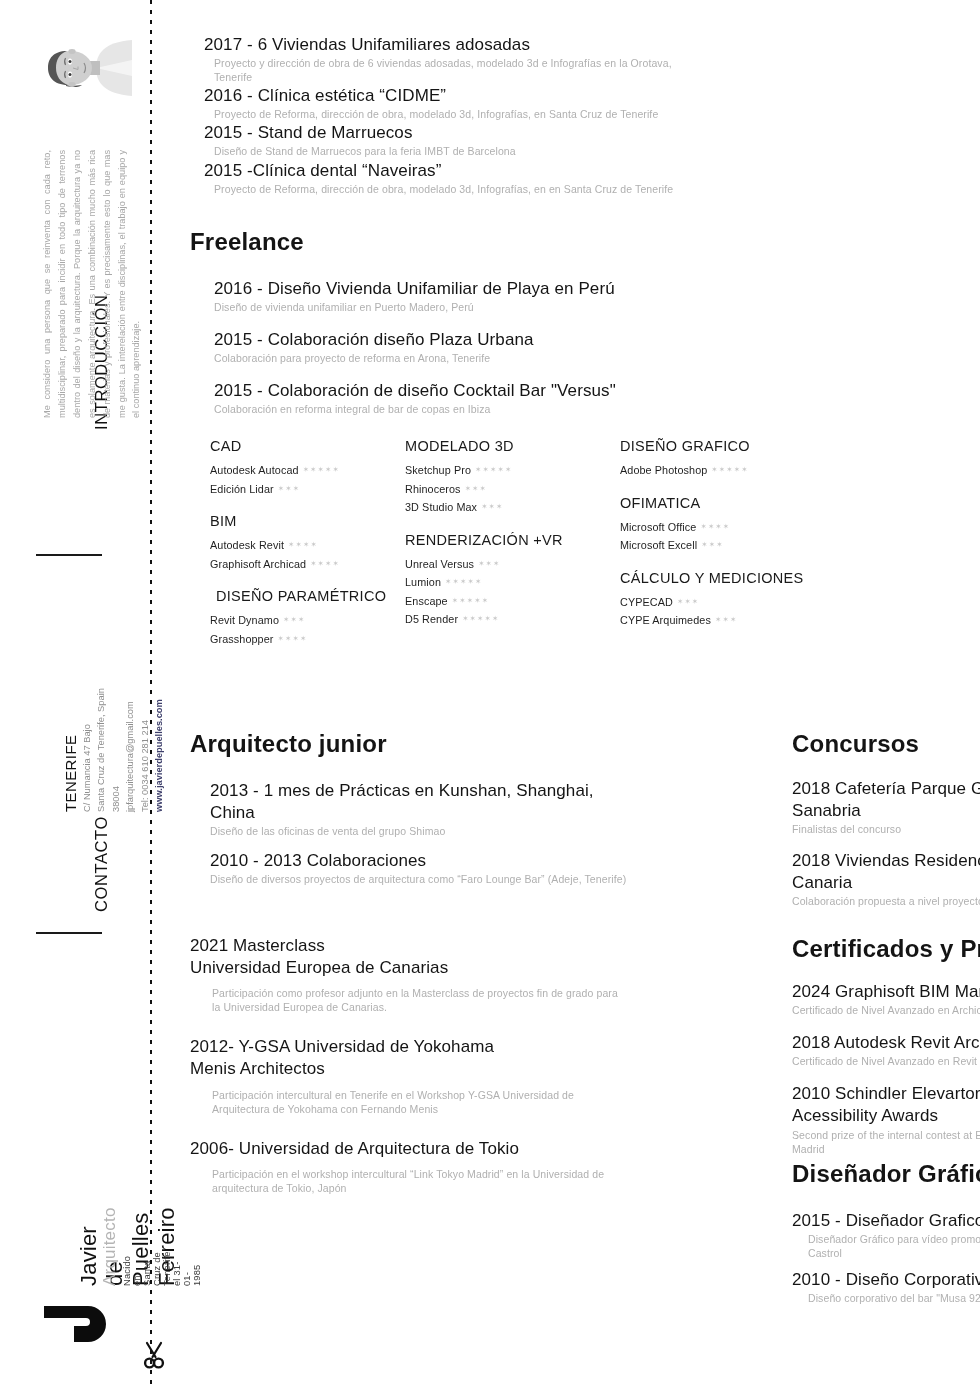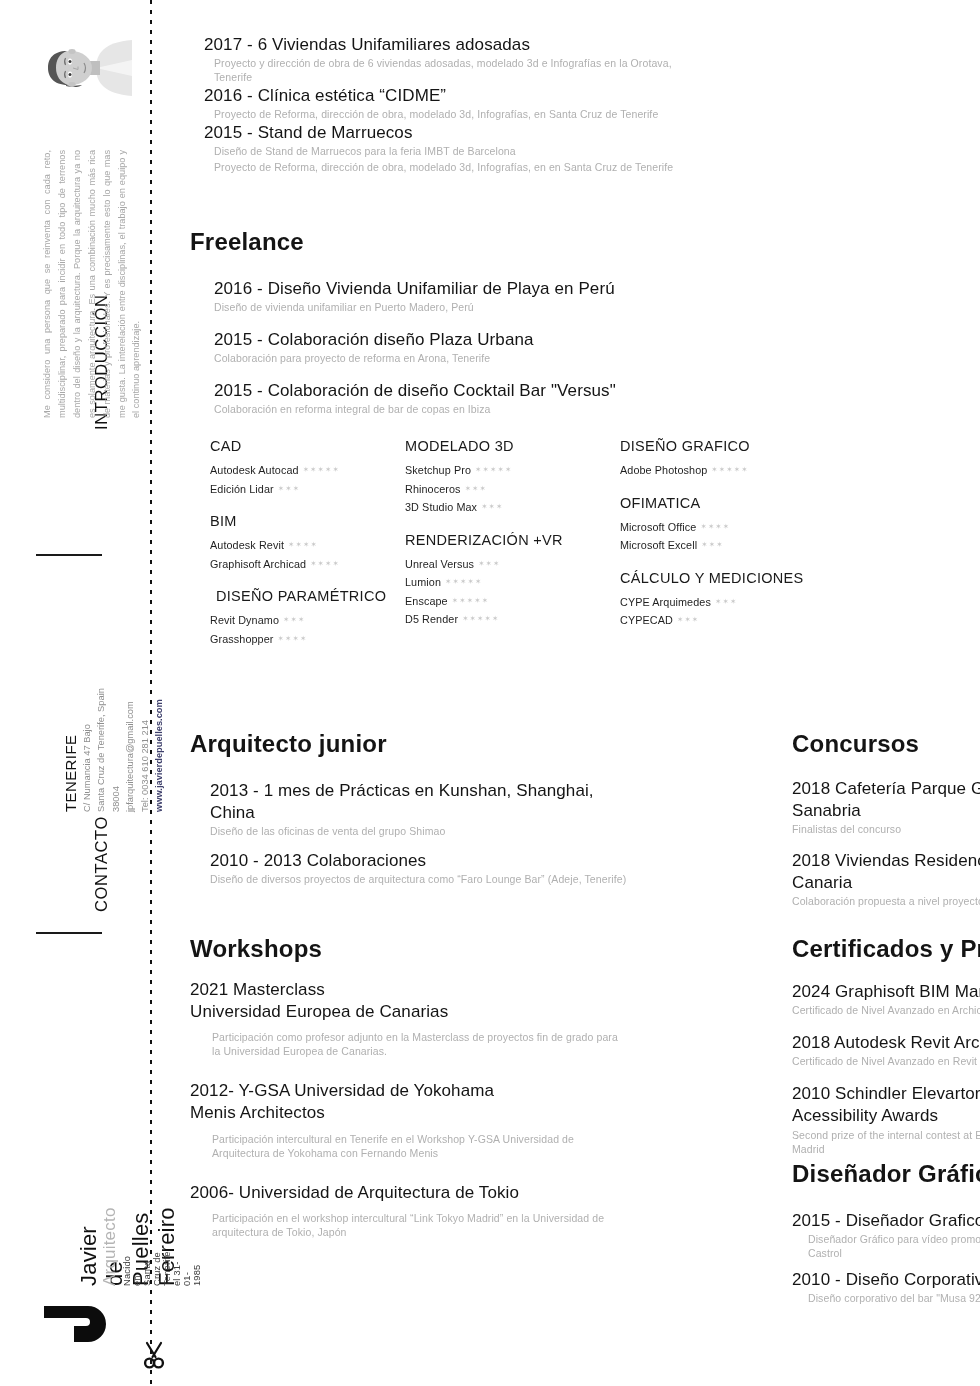--- a/index.html
+++ b/index.html
@@ -228,20 +228,21 @@
       </div>
       <div class="ent">
         <div class="ent-title">2016 - Clínica estética “CIDME”</div>
         <div class="ent-desc">Proyecto de Reforma, dirección de obra, modelado 3d, Infografías, en Santa Cruz de Tenerife</div>
       </div>
       <div class="ent">
         <div class="ent-title">2015 - Stand de Marruecos</div>
         <div class="ent-desc">Diseño de Stand de Marruecos para la feria IMBT de Barcelona</div>
       </div>
       <div class="ent">
+        <div class="ent-title">2015 -Clínica dental “Naveiras”</div>
         <div class="ent-desc">Proyecto de Reforma, dirección de obra, modelado 3d, Infografías, en en Santa Cruz de Tenerife</div>
       </div>
     </div>
 
     <div class="freelance">
       <div class="sect-title">Freelance</div>
       <div class="ent">
         <div class="ent-title">2016 - Diseño Vivienda Unifamiliar de Playa en Perú</div>
         <div class="ent-desc">Diseño de vivienda unifamiliar en Puerto Madero, Perú</div>
       </div>
@@ -286,22 +287,22 @@
 
         <div class="sw-col3">
           <div class="sw-cat">DISEÑO GRAFICO</div>
           <div class="sw-item"><span>Adobe Photoshop</span><span class="stars">✶✶✶✶✶</span></div>
           <div class="gap"></div>
           <div class="sw-cat">OFIMATICA</div>
           <div class="sw-item"><span>Microsoft Office</span><span class="stars">✶✶✶✶</span></div>
           <div class="sw-item"><span>Microsoft Excell</span><span class="stars">✶✶✶</span></div>
           <div class="gap"></div>
           <div class="sw-cat">CÁLCULO Y MEDICIONES</div>
+          <div class="sw-item"><span>CYPECAD</span><span class="stars">✶✶✶</span></div>
           <div class="sw-item"><span>CYPE Arquimedes</span><span class="stars">✶✶✶</span></div>
-          <div class="sw-item"><span>CYPECAD</span><span class="stars">✶✶✶</span></div>
         </div>
       </div>
     </div>
 
     <div class="arqjr">
       <div class="sect-title">Arquitecto junior</div>
       <div class="ent">
         <div class="ent-title">2013 - 1 mes de Prácticas en Kunshan, Shanghai, China</div>
         <div class="ent-desc">Diseño de las oficinas de venta del grupo Shimao</div>
       </div>
@@ -317,21 +318,20 @@
         <div class="ent-title">2018 Cafetería Parque García Sanabria</div>
         <div class="ent-desc">Finalistas del concurso</div>
       </div>
       <div class="ent">
         <div class="ent-title">2018 Viviendas Residenciales Gran Canaria</div>
         <div class="ent-desc">Colaboración propuesta a nivel proyecto básico</div>
       </div>
     </div>
 
     <div class="workshops">
-      <div class="sect-title">Workshops</div>
       <div class="ent">
         <div class="ent-title" style="white-space:pre-line">2021 Masterclass
 Universidad Europea de Canarias</div>
         <div class="ent-desc">Participación como profesor adjunto en la Masterclass de proyectos fin de grado para la Universidad Europea de Canarias.</div>
       </div>
       <div class="ent">
         <div class="ent-title" style="white-space:pre-line">2012- Y-GSA Universidad de Yokohama
 Menis Architectos</div>
         <div class="ent-desc">Participación intercultural en Tenerife en el Workshop Y-GSA Universidad de Arquitectura de Yokohama con Fernando Menis</div>
       </div>

